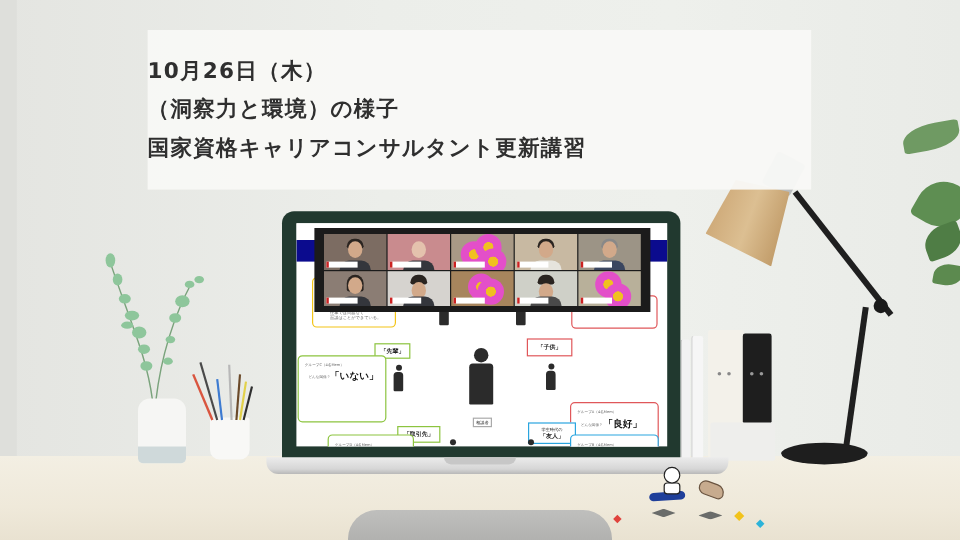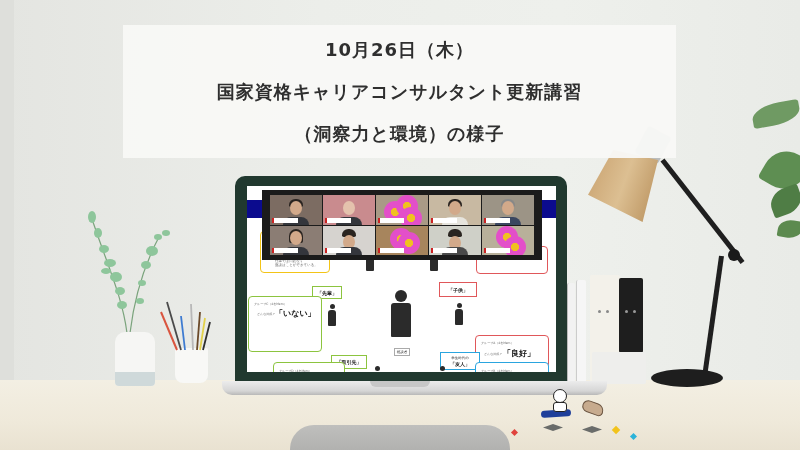--- a/index.html
+++ b/index.html
@@ -8,21 +8,21 @@
 
   .scene { position: absolute; inset: 0; overflow: hidden;
     background: linear-gradient(90deg, #e4e5e1 0%, #eceeea 40%, #eef0ec 70%, #e9ebe7 100%); }
   .wall-shade { position: absolute; left: 0; top: 0; width: 14px; height: 450px; background: #dedfdb; }
   .desk { position: absolute; left: 0; top: 380px; width: 800px; height: 70px;
     background: linear-gradient(180deg, #f3efe3 0%, #efe9da 60%, #e9e2d1 100%); }
 
   
   .banner { position: absolute; left: 123px; top: 25px; width: 553px; height: 133px;
     background: rgba(248,248,246,0.96); display: flex; flex-direction: column;
-    align-items: center; justify-content: center; gap: 16px; }
+    justify-content: center; gap: 6px; }
   .banner-line { font-family: "DejaVu Sans", sans-serif; font-weight: bold; color: #2f2f2f;
     font-size: 18px; letter-spacing: 1px; line-height: 26px; white-space: nowrap; }
 
   
   .plant { position: absolute; left: 82px; top: 205px; width: 90px; height: 130px; }
   .vase { position: absolute; left: 115px; top: 332px; width: 40px; height: 54px;
     background: #f6f6f4; border-radius: 10px 10px 4px 4px; }
   .vase::after { content: ""; position: absolute; left: 0; bottom: 0; width: 100%; height: 14px;
     background: #cfd9da; border-radius: 0 0 4px 4px; }
   .cup { position: absolute; left: 175px; top: 348px; width: 33px; height: 35px;
@@ -160,22 +160,22 @@
   <div class="lamp-shade"></div>
 
   <div class="leaf" style="left:752px;top:103px;width:48px;height:22px;transform:rotate(-10deg);background:#6f9a63;"></div>
   <div class="leaf" style="left:765px;top:150px;width:40px;height:40px;transform:rotate(30deg);"></div>
   <div class="leaf" style="left:770px;top:188px;width:32px;height:26px;transform:rotate(-20deg);background:#4f7d45;"></div>
   <div class="leaf" style="left:778px;top:220px;width:24px;height:18px;transform:rotate(10deg);background:#5c8a4f;"></div>
 </div>
 
 <div class="banner">
   <div class="banner-line">10月26日（木）</div>
+  <div class="banner-line">（洞察力と環境）の様子</div>
   <div class="banner-line">国家資格キャリアコンサルタント更新講習</div>
-  <div class="banner-line">（洞察力と環境）の様子</div>
 </div>
 
 <div class="laptop"></div>
 <div class="screen">
   <div class="slide-whitebar"></div>
   <div class="slide-topbar"></div>
 
   <div class="bubble" style="left:13px;top:45px;width:70px;height:42px;border:1.5px solid #f3c417;">
     <div class="small-txt" style="left:14px;top:27px;white-space:pre;font-size:3.5px;line-height:4px;">仕事では問題なく
 面談はことができている。</div>

